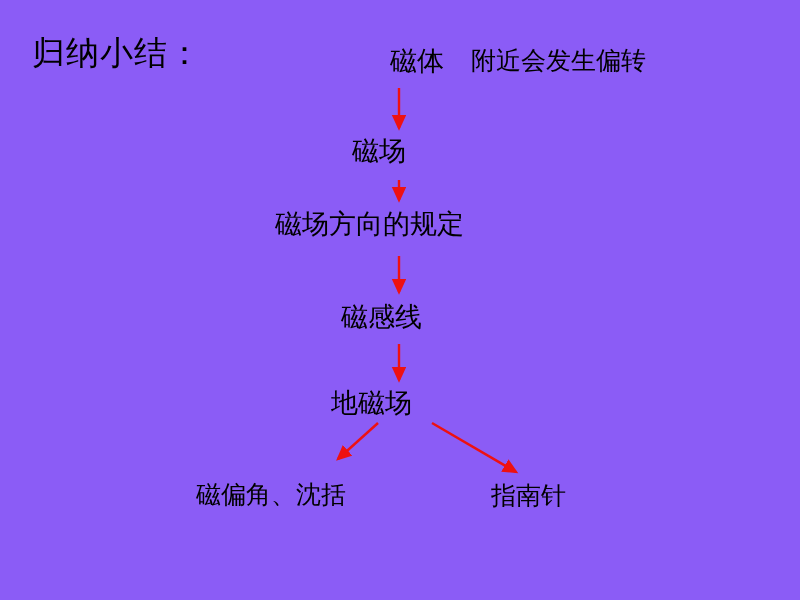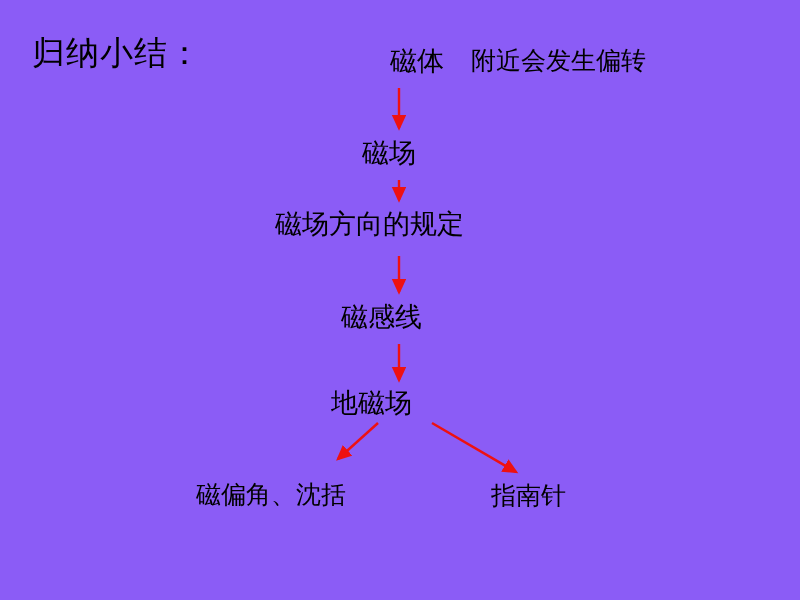--- a/index.html
+++ b/index.html
@@ -54,21 +54,21 @@
 
 <div id="slide">
 
   <div class="node title-big" style="left:32px; top:36px;">归纳小结：</div>
 
 
   <div class="node title-small" style="left:463px; top:48px;margin-left:8px;">附近会发生偏转</div>
 
   <div class="node node-main" style="left:362px; top:48px;margin-left:28px;">磁体</div>
 
-  <div class="node node-main" style="left:362px; top:140px;">磁场</div>
+  <div class="node node-main" style="left:352px; top:140px;font-family:Liberation Mono, monospace;">磁场</div>
 
   <div class="node node-main" style="left:341px; top:304px;">磁感线</div>
 
   <div class="node node-main" style="left:275px; top:211px;">磁场方向的规定</div>
 
   <div class="node node-main" style="left:331px; top:390px;">地磁场</div>
 
   <div class="node node-tail" style="left:196px; top:484px;font-family:Liberation Mono, monospace;">磁偏角、沈括</div>
 
   <div class="node node-tail" style="left:491px; top:483px;">指南针</div>

